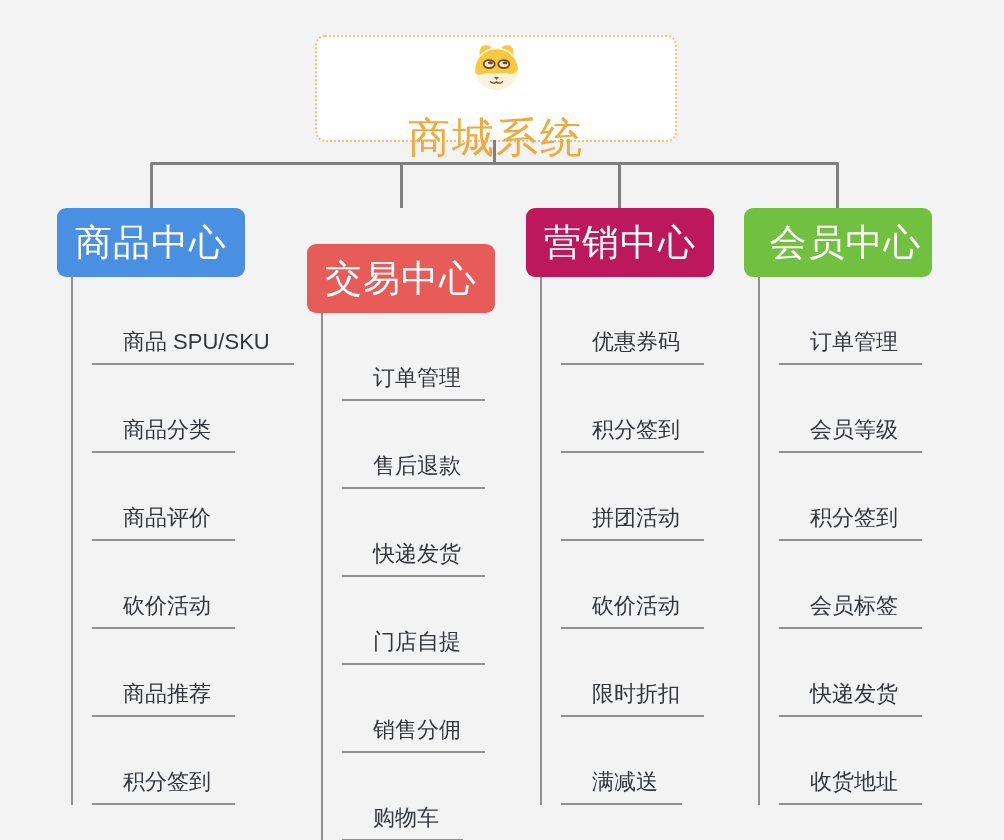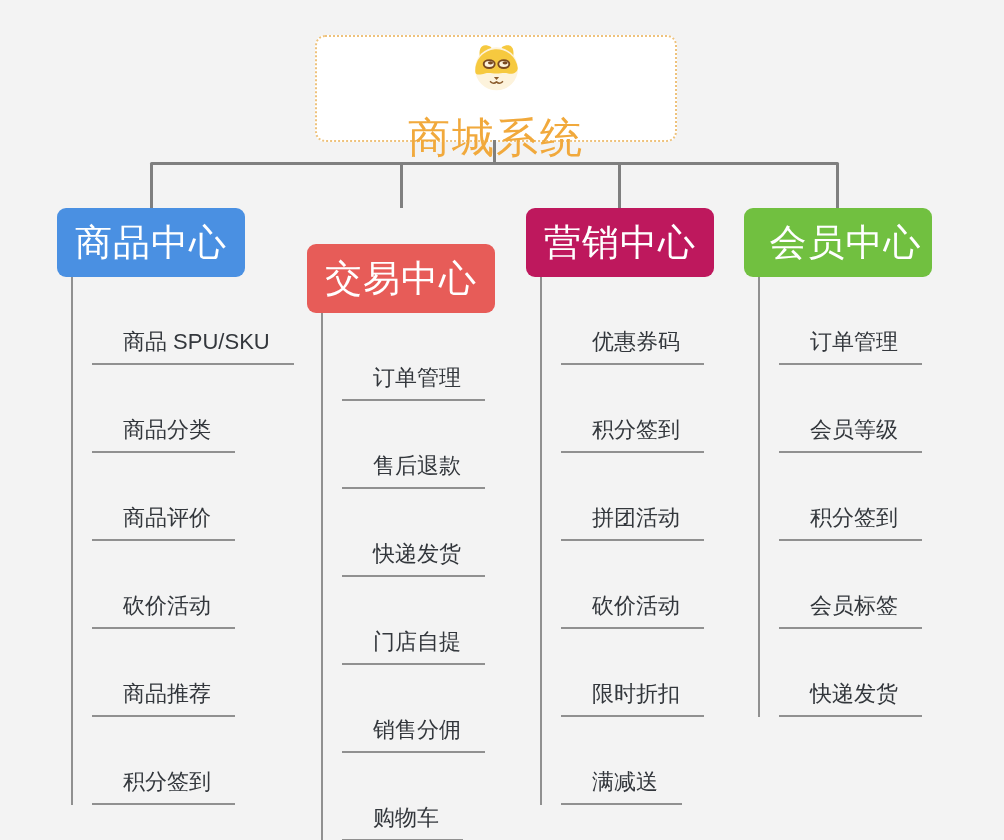--- a/index.html
+++ b/index.html
@@ -171,16 +171,19 @@
         </div>
       <div class="item">
           <span class="item-text">积分签到</span>
         </div>
       <div class="item">
           <span class="item-text">会员标签</span>
         </div>
       <div class="item">
           <span class="item-text">快递发货</span>
         </div>
+      <div class="item">
+          <span class="item-text">收货地址</span>
+        </div>
     </div>
   </div>
 
 </div>
 
 </body></html>

